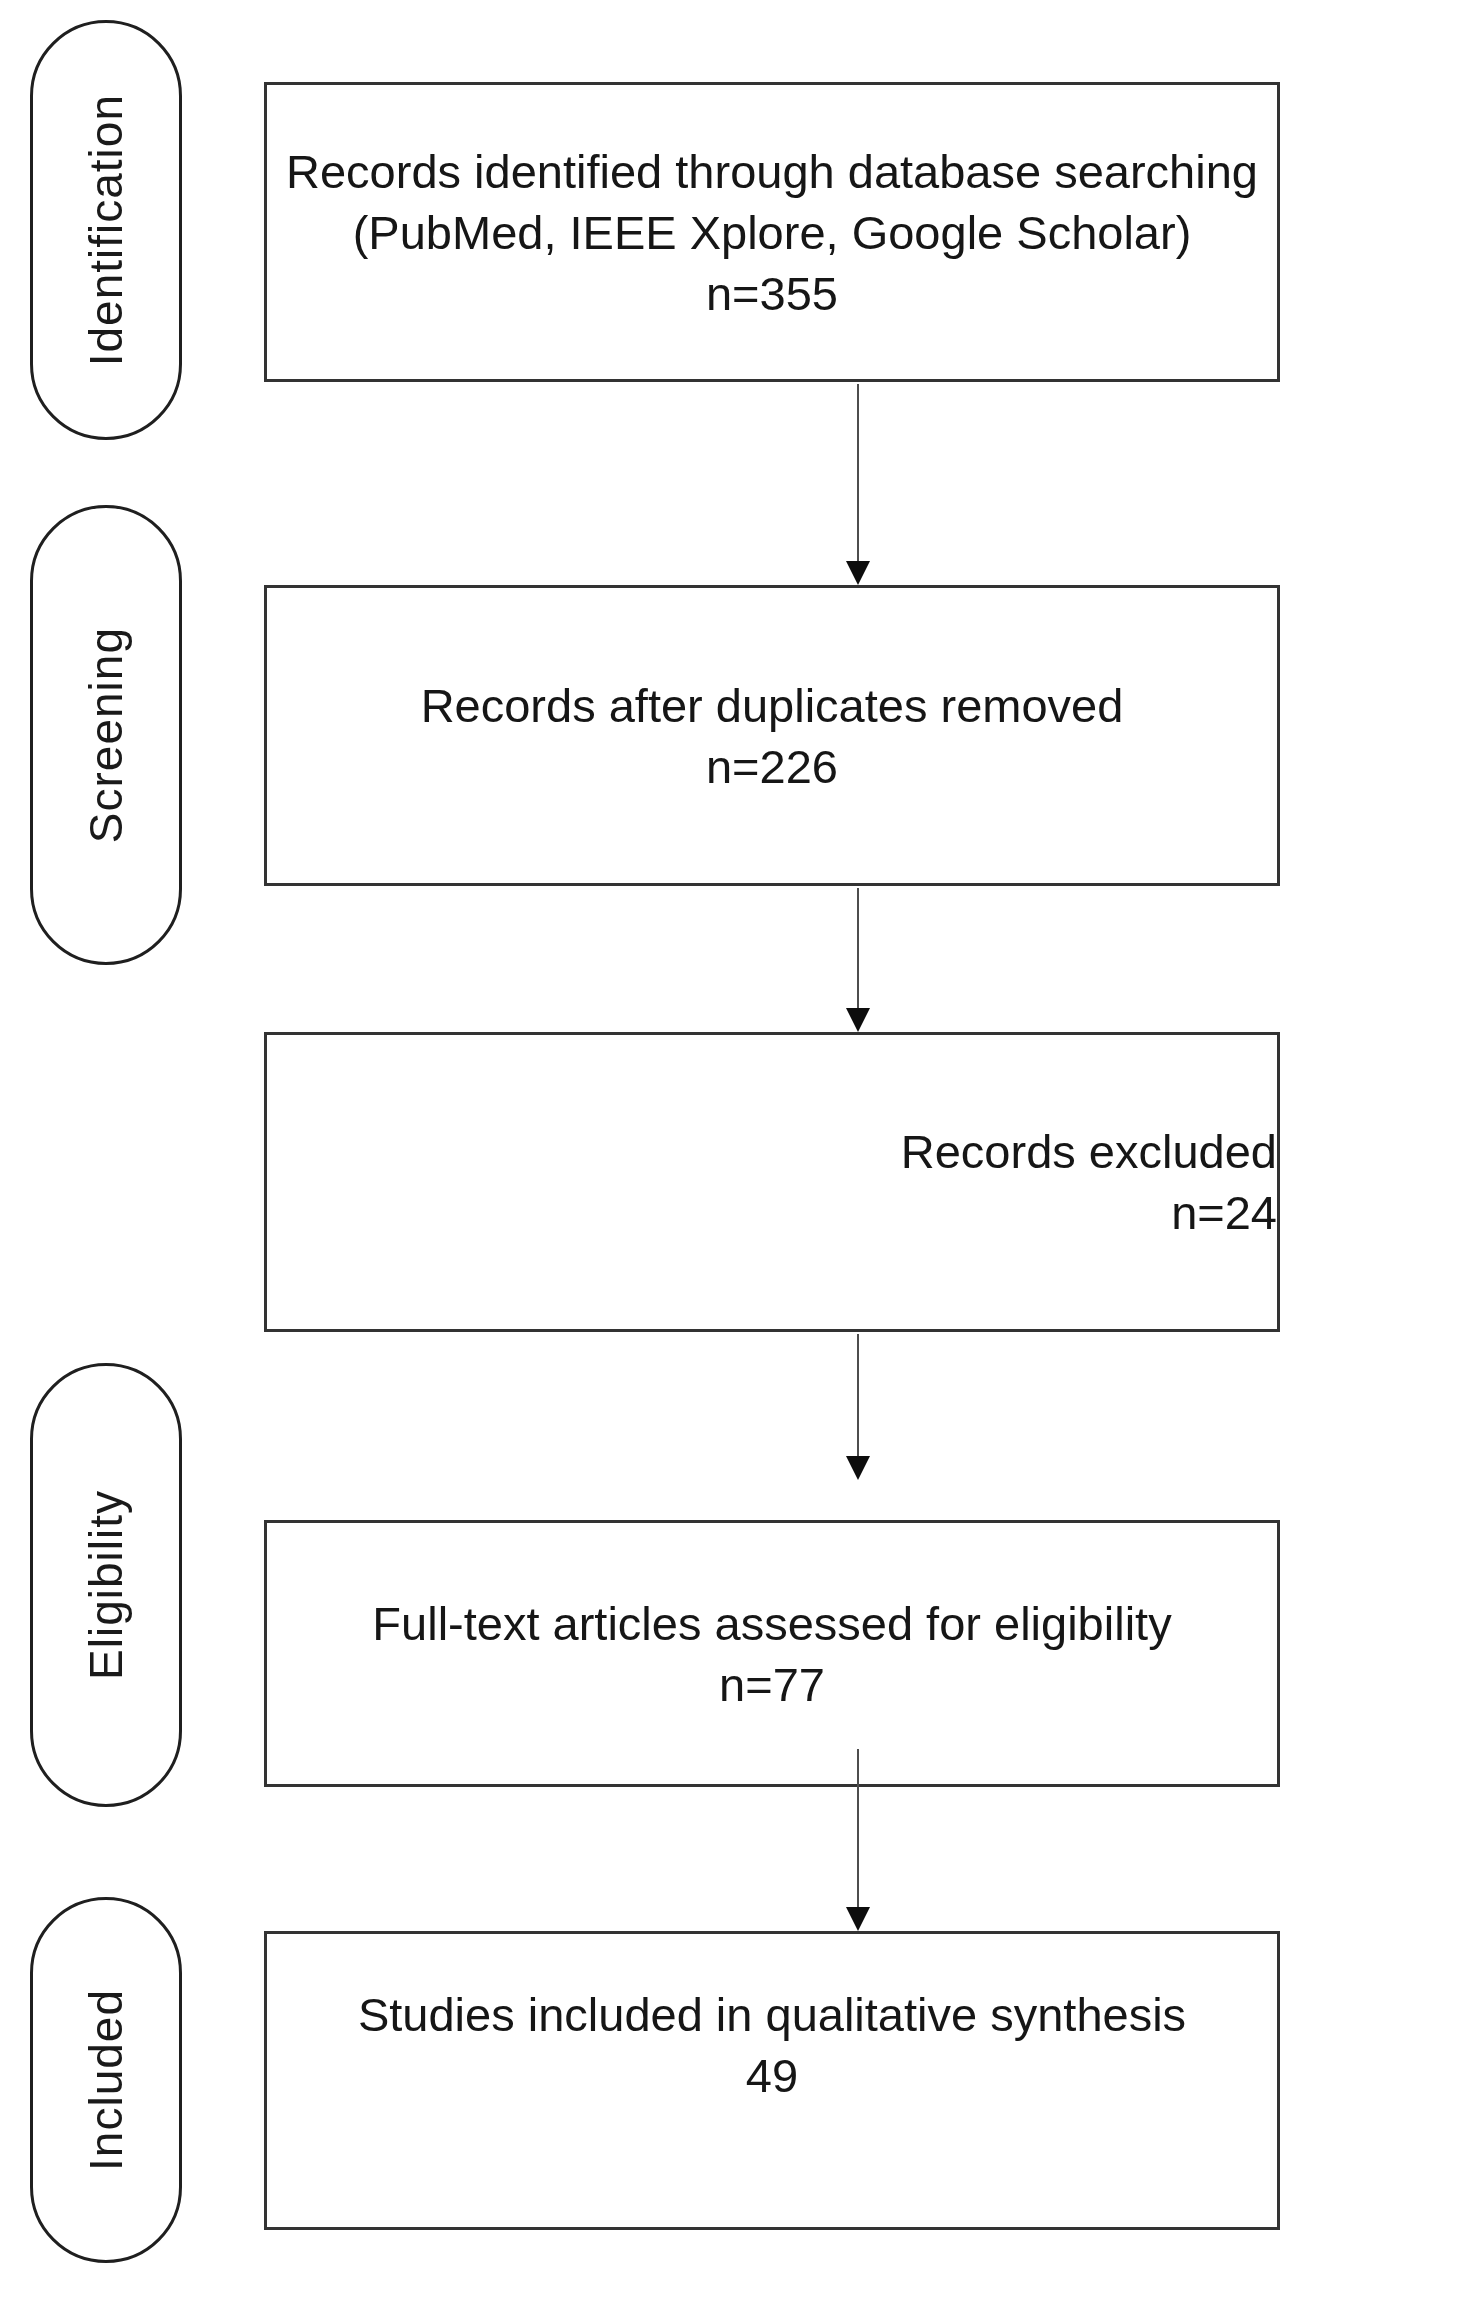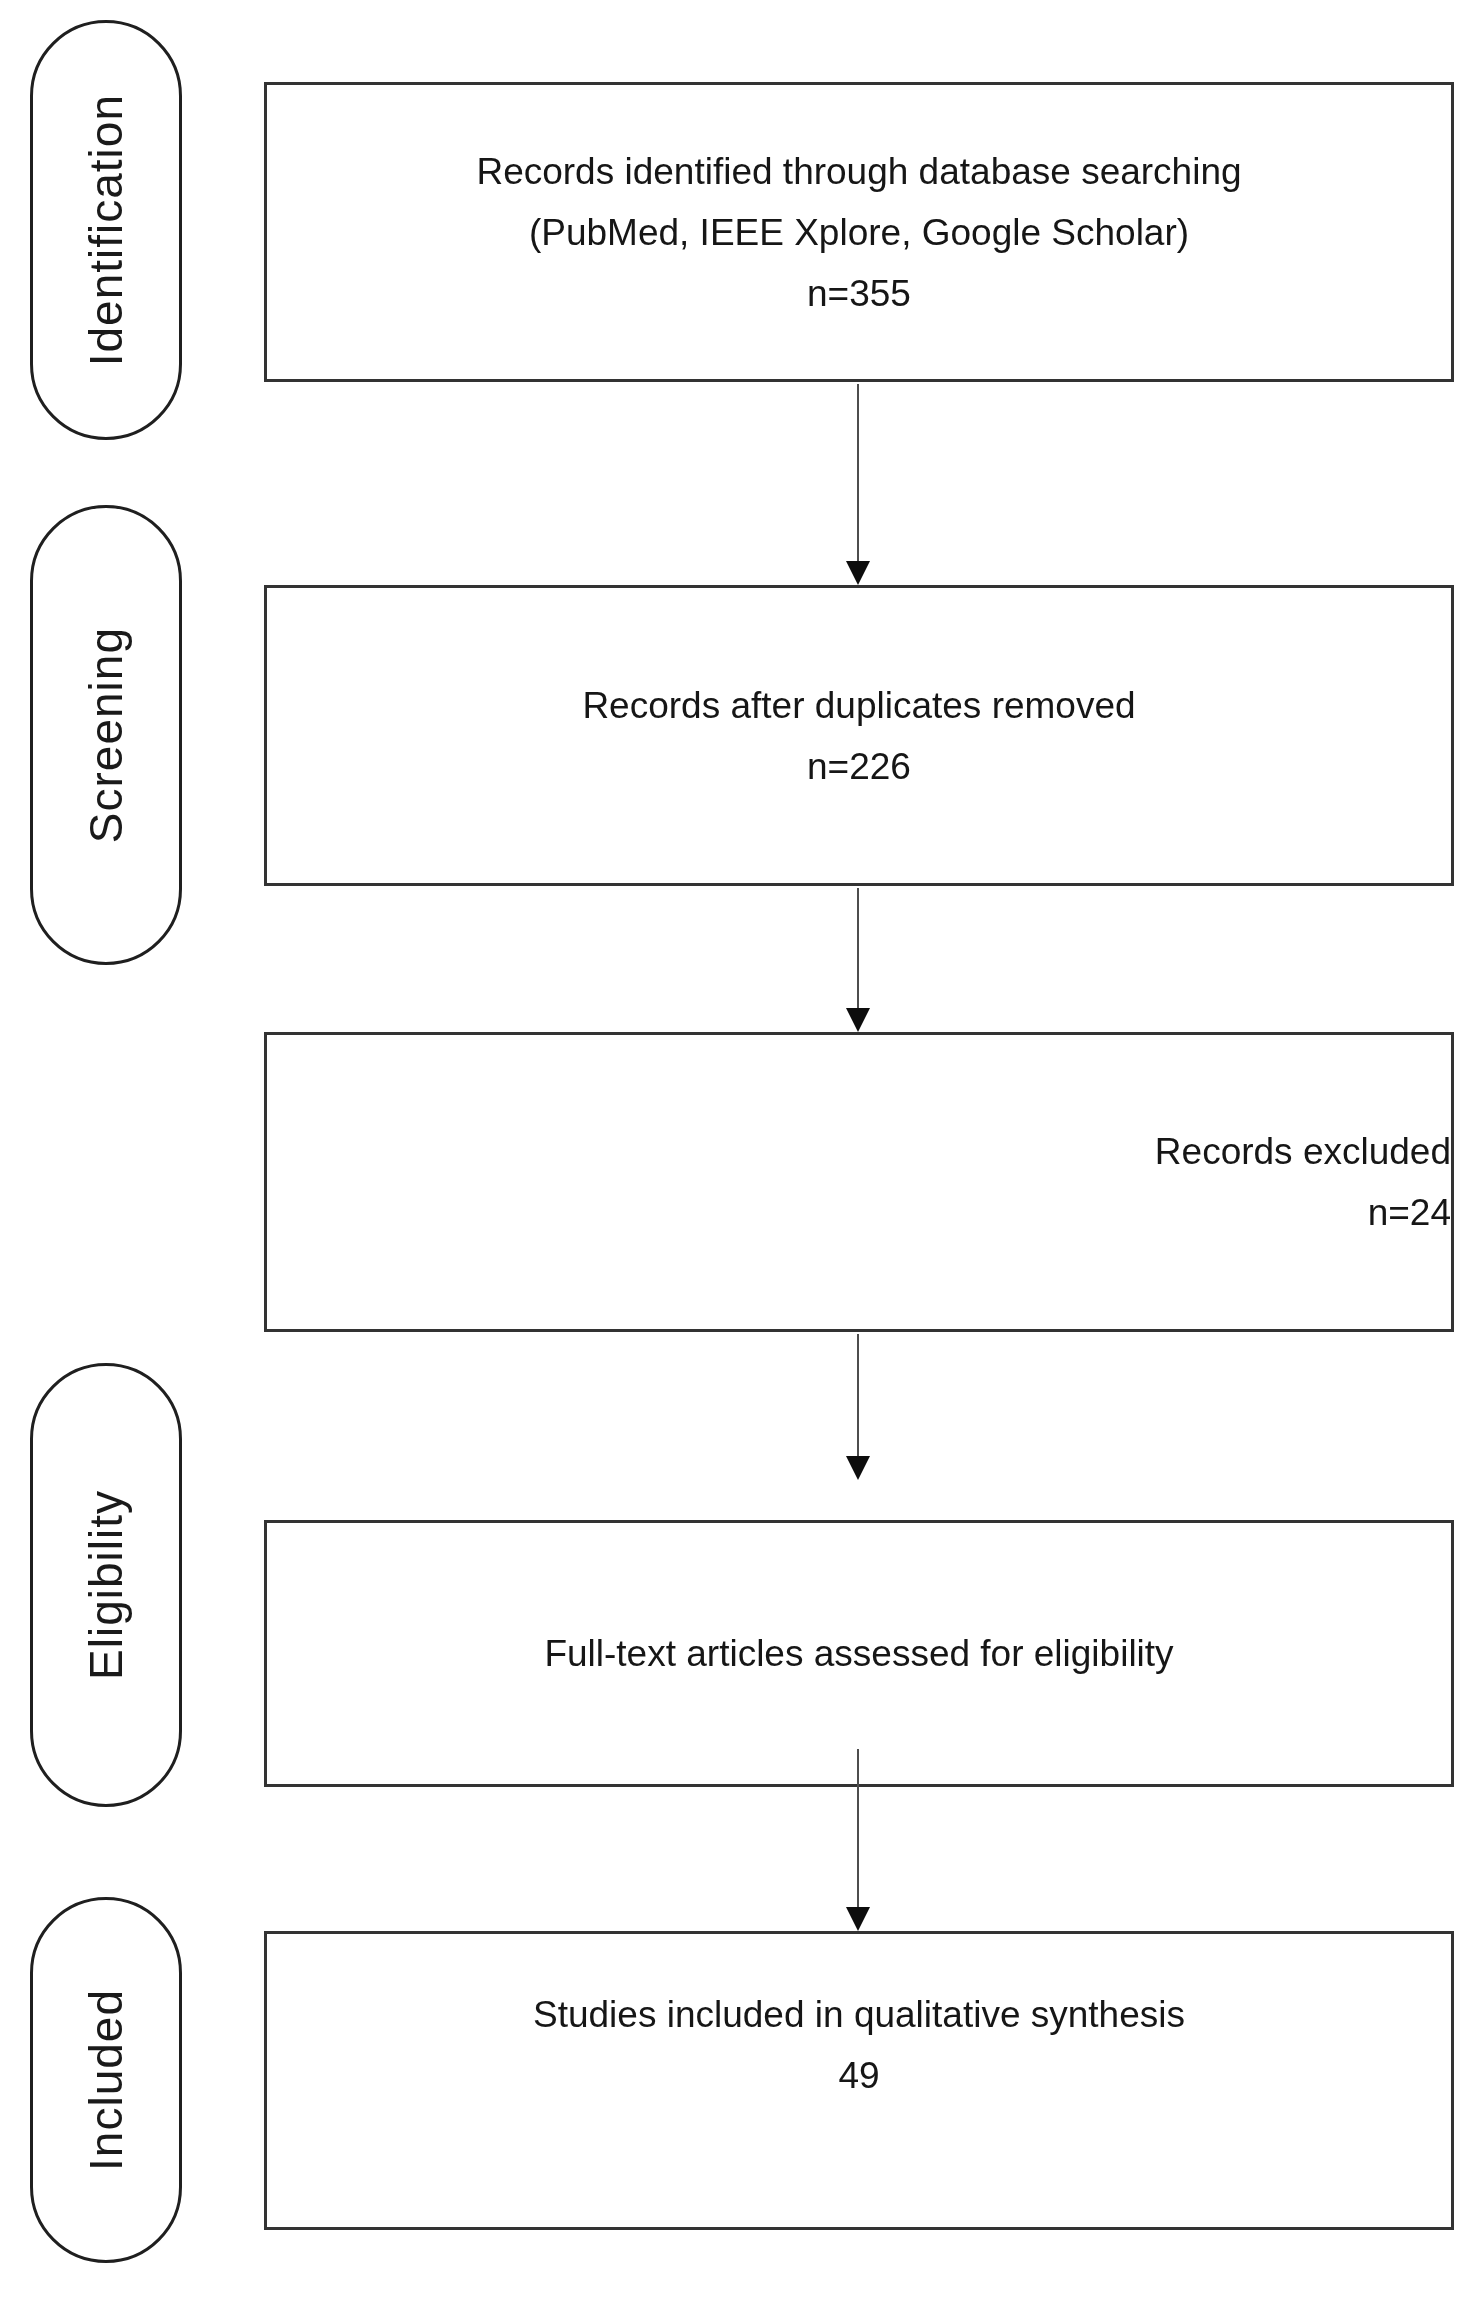--- a/index.html
+++ b/index.html
@@ -40,30 +40,30 @@
   }
   .stage--identification { top: 20px;   height: 420px; }
   .stage--screening      { top: 505px;  height: 460px; }
   .stage--eligibility    { top: 1363px; height: 444px; }
   .stage--included       { top: 1897px; height: 366px; }
 
   
   .box {
     position: absolute;
     left: 264px;
-    width: 1190px;
+    width: 1016px;
     box-sizing: border-box;
     border: 3px solid #333333;
     background: #ffffff;
     display: flex;
     flex-direction: column;
     justify-content: center;
     align-items: center;
     text-align: center;
-    font-size: 37px;
+    font-size: 47px;
     line-height: 61px;
     color: #161616;
   }
   .box--identified { top: 82px;   height: 300px; }
   .box--duplicates { top: 585px;  height: 301px; }
   .box--excluded   { top: 1032px; height: 300px; text-align: right; }
   .box--fulltext   { top: 1480px; height: 267px; margin-top: 40px; }
   .box--included   { top: 1931px; height: 299px; padding-bottom: 72px; }
   .box-line { width: 100%; }
 
@@ -125,20 +125,21 @@
     <div class="box-line">n=226</div>
   </div>
 
   <div class="box box--excluded">
     <div class="box-line">Records excluded</div>
     <div class="box-line">n=24</div>
   </div>
 
   <div class="box box--fulltext">
     <div class="box-line">Full-text articles assessed for eligibility</div>
+    <div class="box-line">n=77</div>
   </div>
 
   <div class="box box--included">
     <div class="box-line">Studies included in qualitative synthesis</div>
     <div class="box-line">49</div>
   </div>
 
   <div class="arrow arrow--1">
     <div class="arrow-line"></div>
     <div class="arrow-head"></div>

